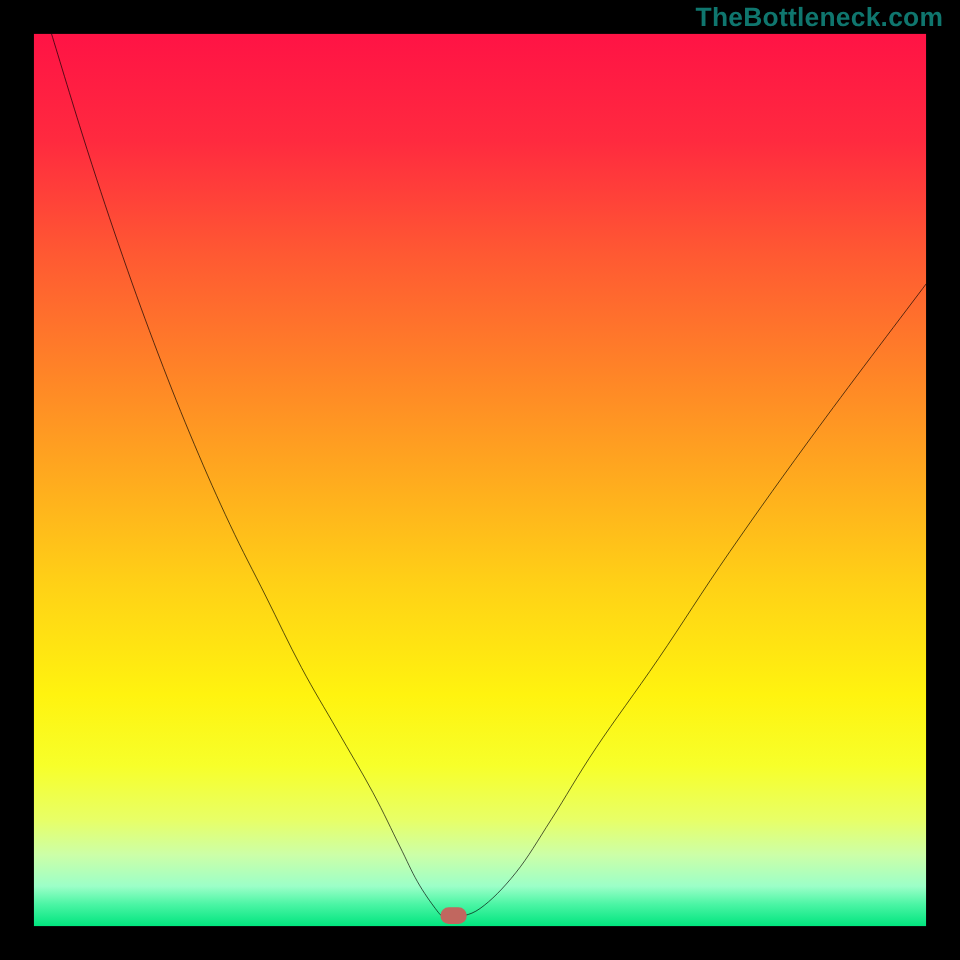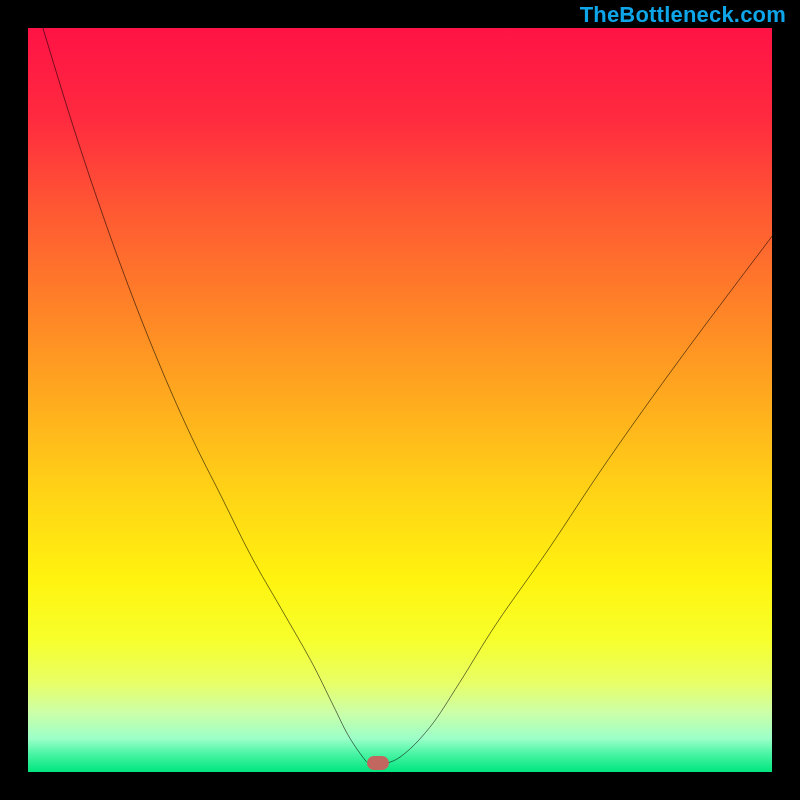--- a/index.html
+++ b/index.html
@@ -14,21 +14,21 @@
   .frame {
     position: relative;
     width: 800px;
     height: 800px;
     background: #000;
   }
   .attribution {
     position: absolute;
     top: 2px;
     right: 14px;
-    color: #0ea5e9;
+    color: #0f766e;
     font-size: 22px;
     font-weight: 600;
     letter-spacing: 0.2px;
     z-index: 5;
   }
   .plot-area {
     position: absolute;
     left: 28px;
     top: 28px;
     width: 744px;

